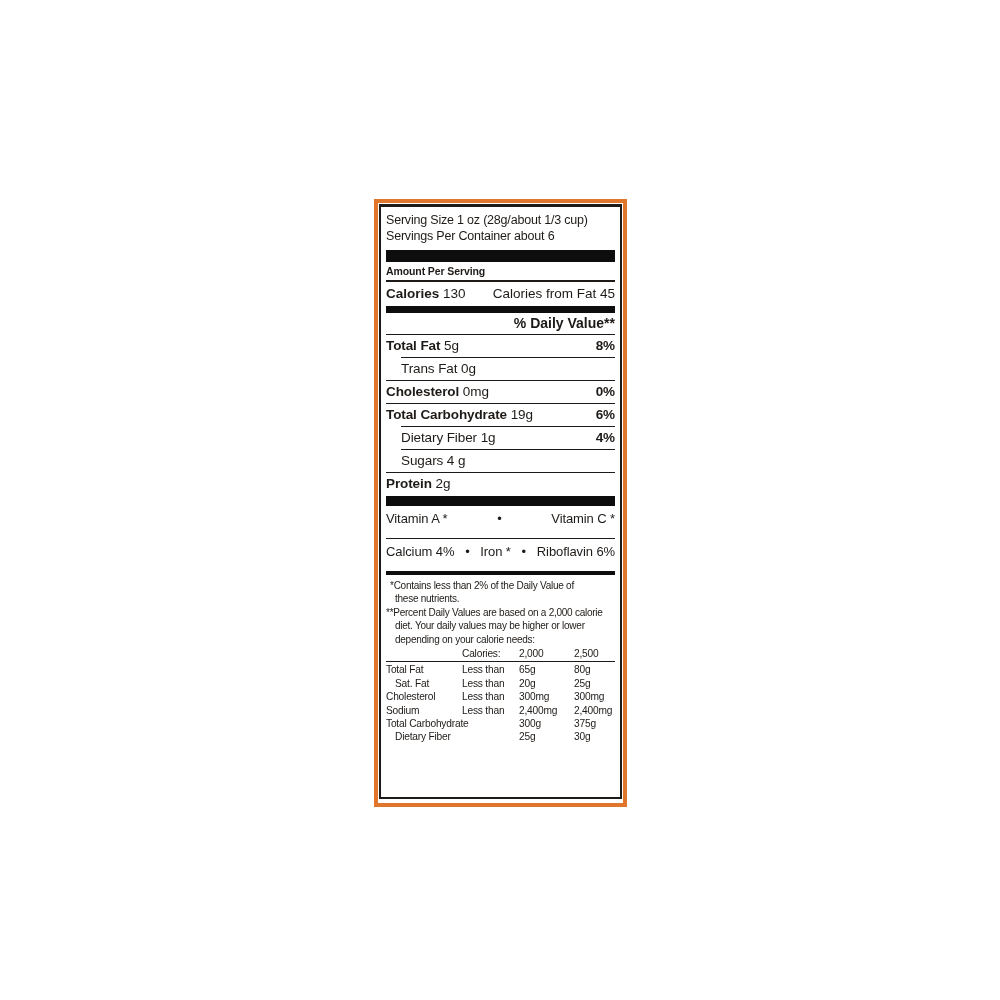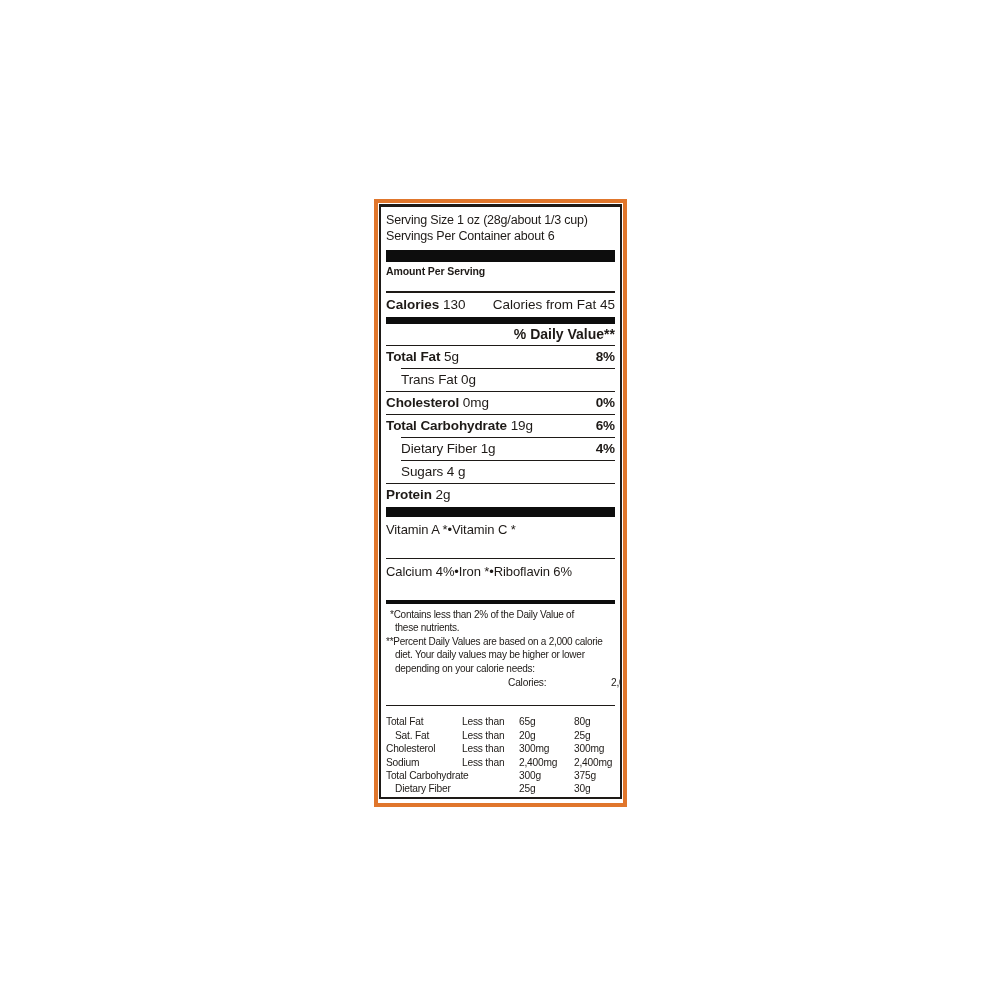--- a/index.html
+++ b/index.html
@@ -20,48 +20,48 @@
   .nf-title { font-size:29px; font-weight:bold; letter-spacing:-0.6px; line-height:1.04; }
   .nf-serving { font-size:12.5px; letter-spacing:-0.2px; line-height:16px; margin-top:2px; }
   .nf-serving2 { font-size:12.5px; letter-spacing:-0.2px; line-height:16px; }
 
   .bar { background:var(--bar,#0d0d0d); width:100%; }
   .bar-h12 { height:12px; margin-top:6px; }
   .bar-h7  { height:7px; }
   .bar-h10 { height:10px; margin-top:1px; }
   .bar-h4  { height:4px; }
 
-  .aps { font-size:10.5px; font-weight:bold; padding:3px 0 14px; letter-spacing:-0.1px; }
+  .aps { font-size:10.5px; font-weight:bold; padding:3px 0 3px; letter-spacing:-0.1px; }
 
   .cal-row { display:flex; justify-content:space-between; align-items:baseline;
              border-top:2px solid var(--ink,#1e1a17); font-size:13.5px; padding:4px 0 5px; }
   .b { font-weight:bold; }
 
   .dvh { text-align:right; font-size:14px; font-weight:bold; padding:2px 0 3px; }
 
   .nrow { display:flex; justify-content:space-between; align-items:baseline;
           border-top:1px solid var(--ink,#1e1a17); font-size:13.5px;
           line-height:15px; padding:3px 0 4px; letter-spacing:-0.1px; }
   .nrow.indent { margin-left:15px; }
   .ndv { font-weight:bold; }
 
-  .vrow { display:flex; align-items:center;
-          font-size:13px; padding:5px 0 21px; letter-spacing:-0.1px; }
+  .vrow { display:flex; justify-content:space-between; align-items:center;
+          font-size:13px; padding:5px 0 12px; letter-spacing:-0.1px; }
   .vrow1 { border-bottom:1px solid var(--ink,#1e1a17); }
   .bullet { font-size:13px; }
 
   .fnote { font-size:10px; letter-spacing:-0.25px; line-height:13.4px;
            white-space:pre-line; padding-left:9px; }
   .fnote1 { margin-top:4px; text-indent:-5px; }
   .fnote2 { text-indent:-9px; }
 
   .ftable { margin-top:1px; font-size:10.2px; letter-spacing:-0.2px; }
   .frow { display:grid; grid-template-columns:76px 57px 55px 1fr; line-height:13.4px; }
   .frow span { white-space:nowrap; }
-  .fhead { border-bottom:1px solid var(--ink,#1e1a17); padding-bottom:16px; margin-bottom:9px;gap:46px; }
+  .fhead { border-bottom:1px solid var(--ink,#1e1a17); padding-bottom:1px; margin-bottom:1px; }
   .c-indent { padding-left:9px; }
 </style>
 </head>
 <body>
 
 <div class="nf-frame">
   <div class="nf-box">
 
     <div class="nf-serving">Serving Size 1 oz (28g/about 1/3 cup)</div>
     <div class="nf-serving2">Servings Per Container about 6</div>

